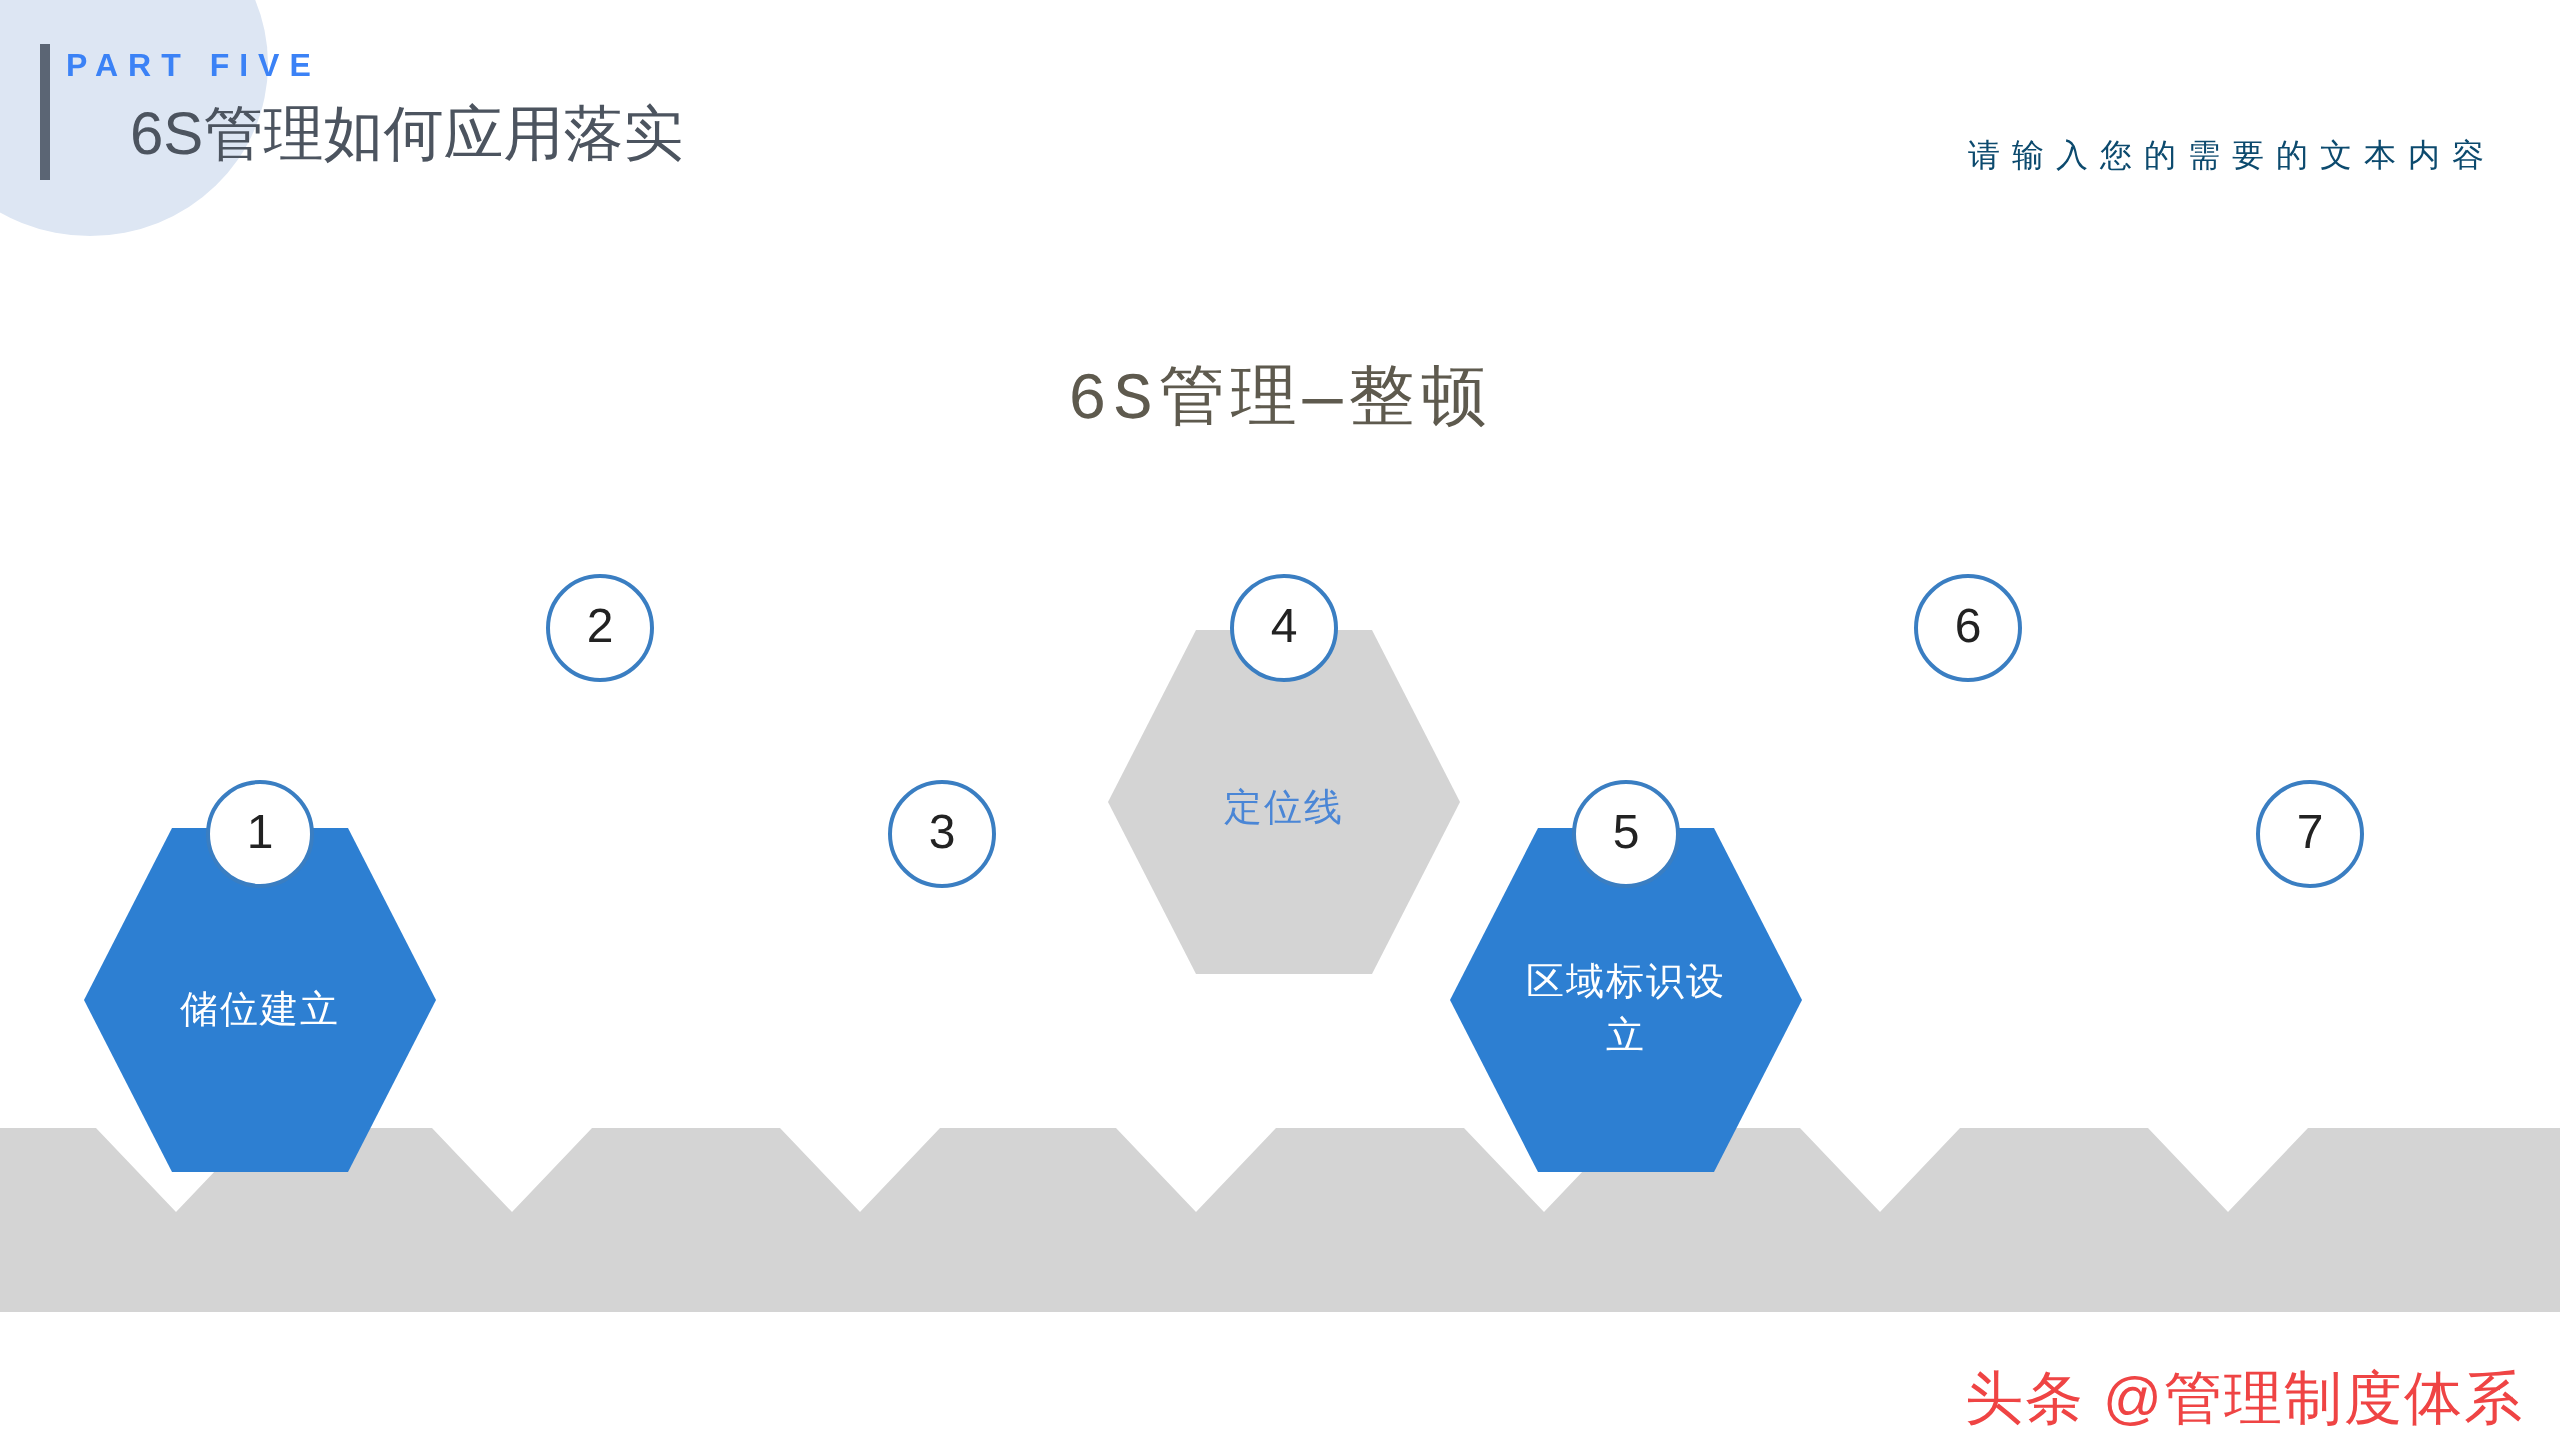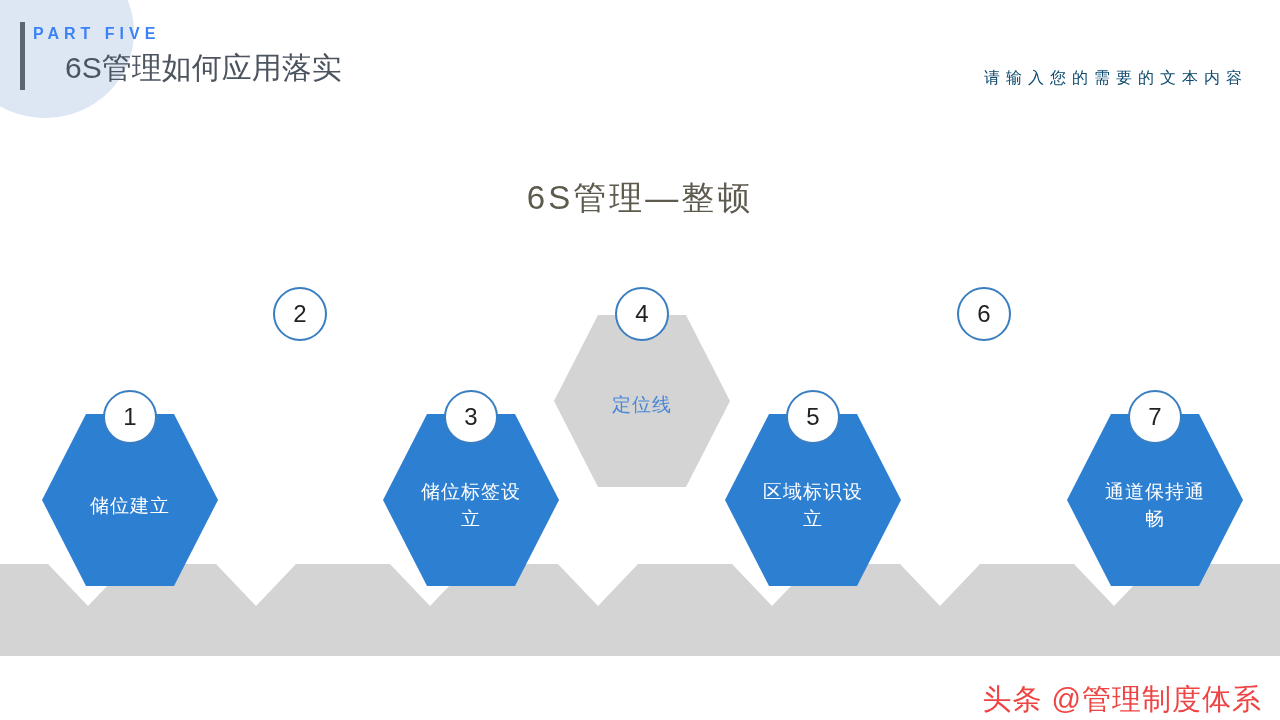--- a/index.html
+++ b/index.html
@@ -81,20 +81,21 @@
   .main-title {
     position: absolute;
     left: 0;
     top: 176px;
     width: 1280px;
     text-align: center;
     font-size: 33px;
     color: #5e5a4e;
     letter-spacing: 3px;
     z-index: 3;
+    font-family: Liberation Mono, monospace;
   }
 
   
   .diagram {
     position: absolute;
     left: 0;
     top: 0;
     width: 1280px;
     height: 720px;
     z-index: 2;
@@ -209,23 +210,20 @@
       <span class="hex-label">储位建立</span>
     </div>
     <div class="badge down" style="left:103px;">
       <span>1</span>
     </div>
 
     <div class="badge up" style="left:273px;">
       <span>2</span>
     </div>
 
-    <div class="hex down" style="left:383px;">
-      <span class="hex-label">储位标签设立</span>
-    </div>
     <div class="badge down" style="left:444px;">
       <span>3</span>
     </div>
 
     <div class="hex up" style="left:554px;">
       <span class="hex-label">定位线</span>
     </div>
     <div class="badge up" style="left:615px;">
       <span>4</span>
     </div>
@@ -234,23 +232,20 @@
       <span class="hex-label">区域标识设立</span>
     </div>
     <div class="badge down" style="left:786px;">
       <span>5</span>
     </div>
 
     <div class="badge up" style="left:957px;">
       <span>6</span>
     </div>
 
-    <div class="hex down" style="left:1067px;">
-      <span class="hex-label">通道保持通畅</span>
-    </div>
     <div class="badge down" style="left:1128px;">
       <span>7</span>
     </div>
 
   </div>
 
   <div class="watermark">头条 @管理制度体系</div>
 
 </div>
 

